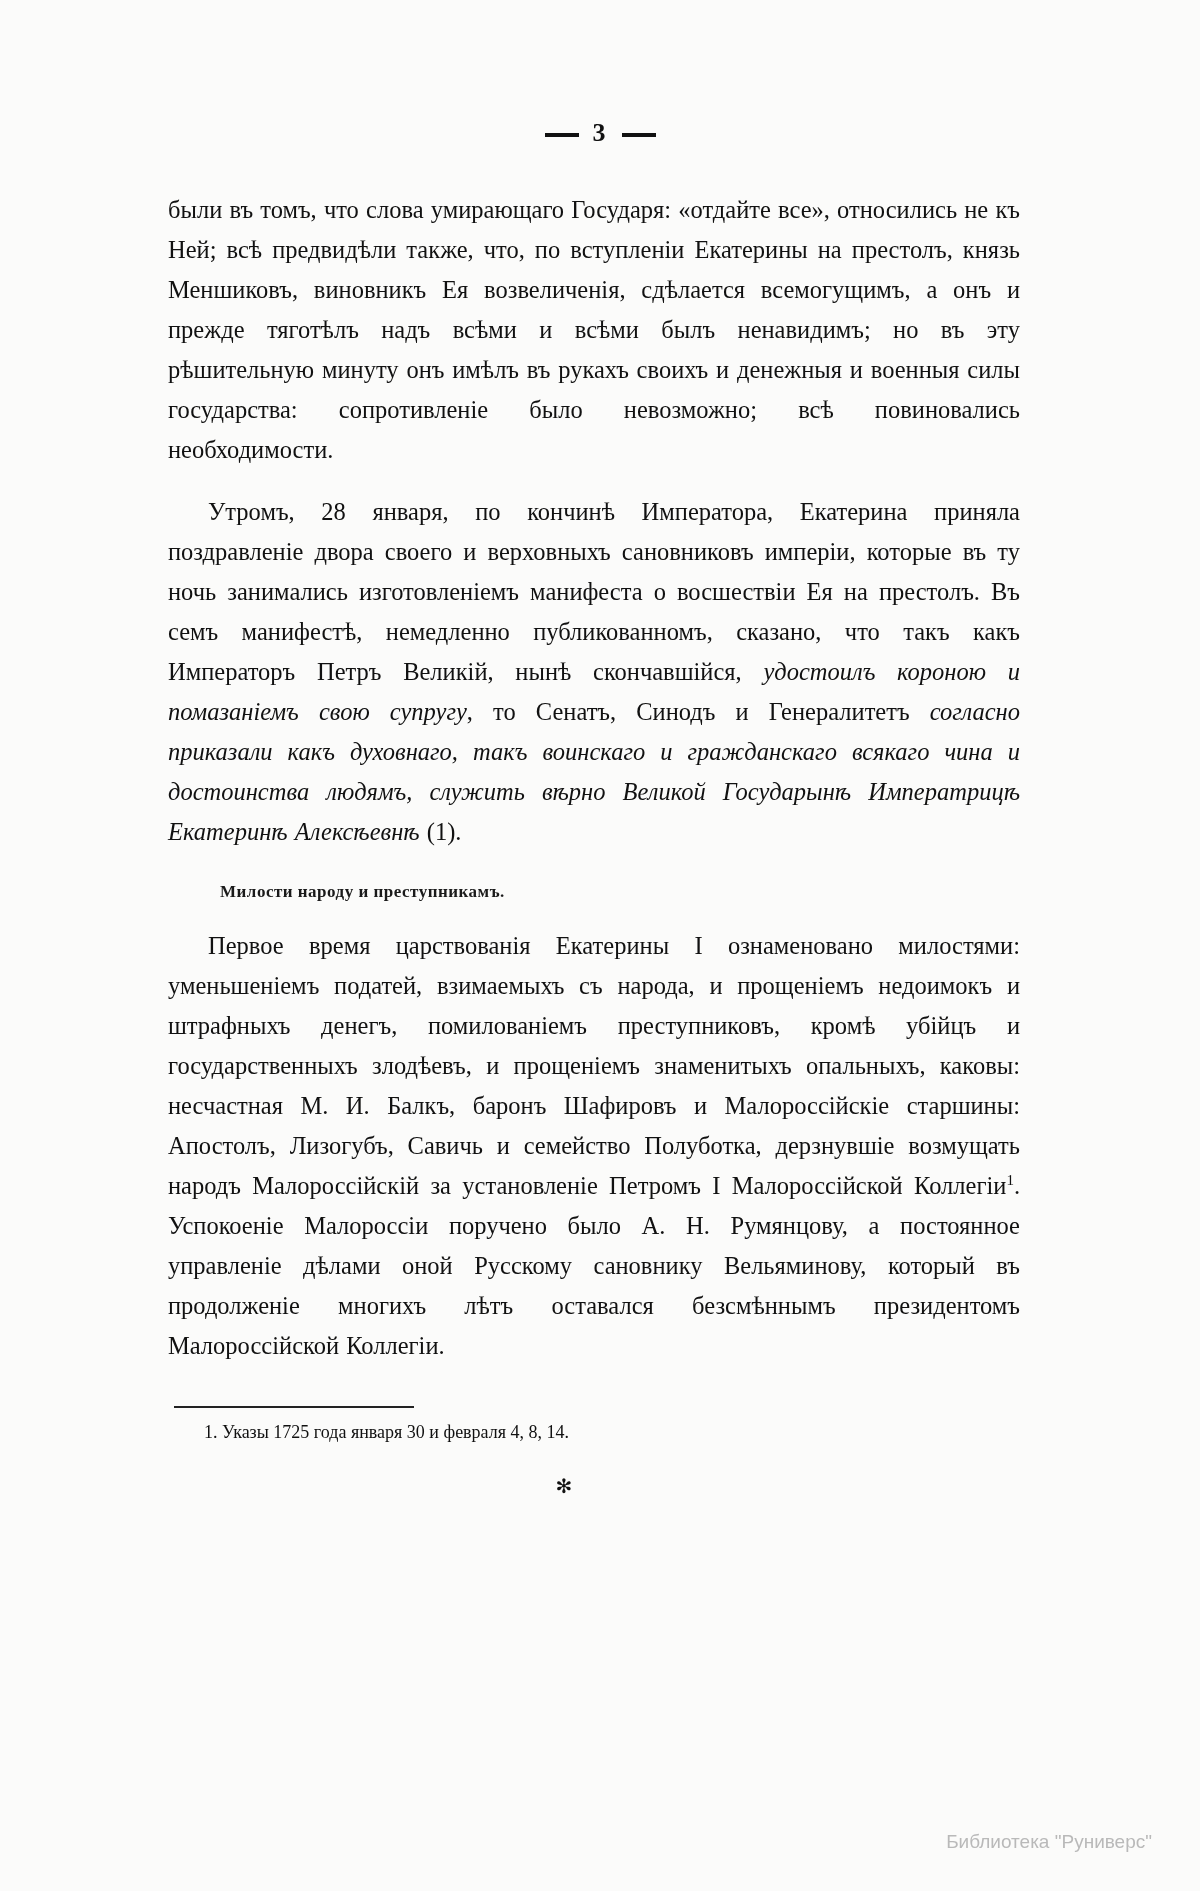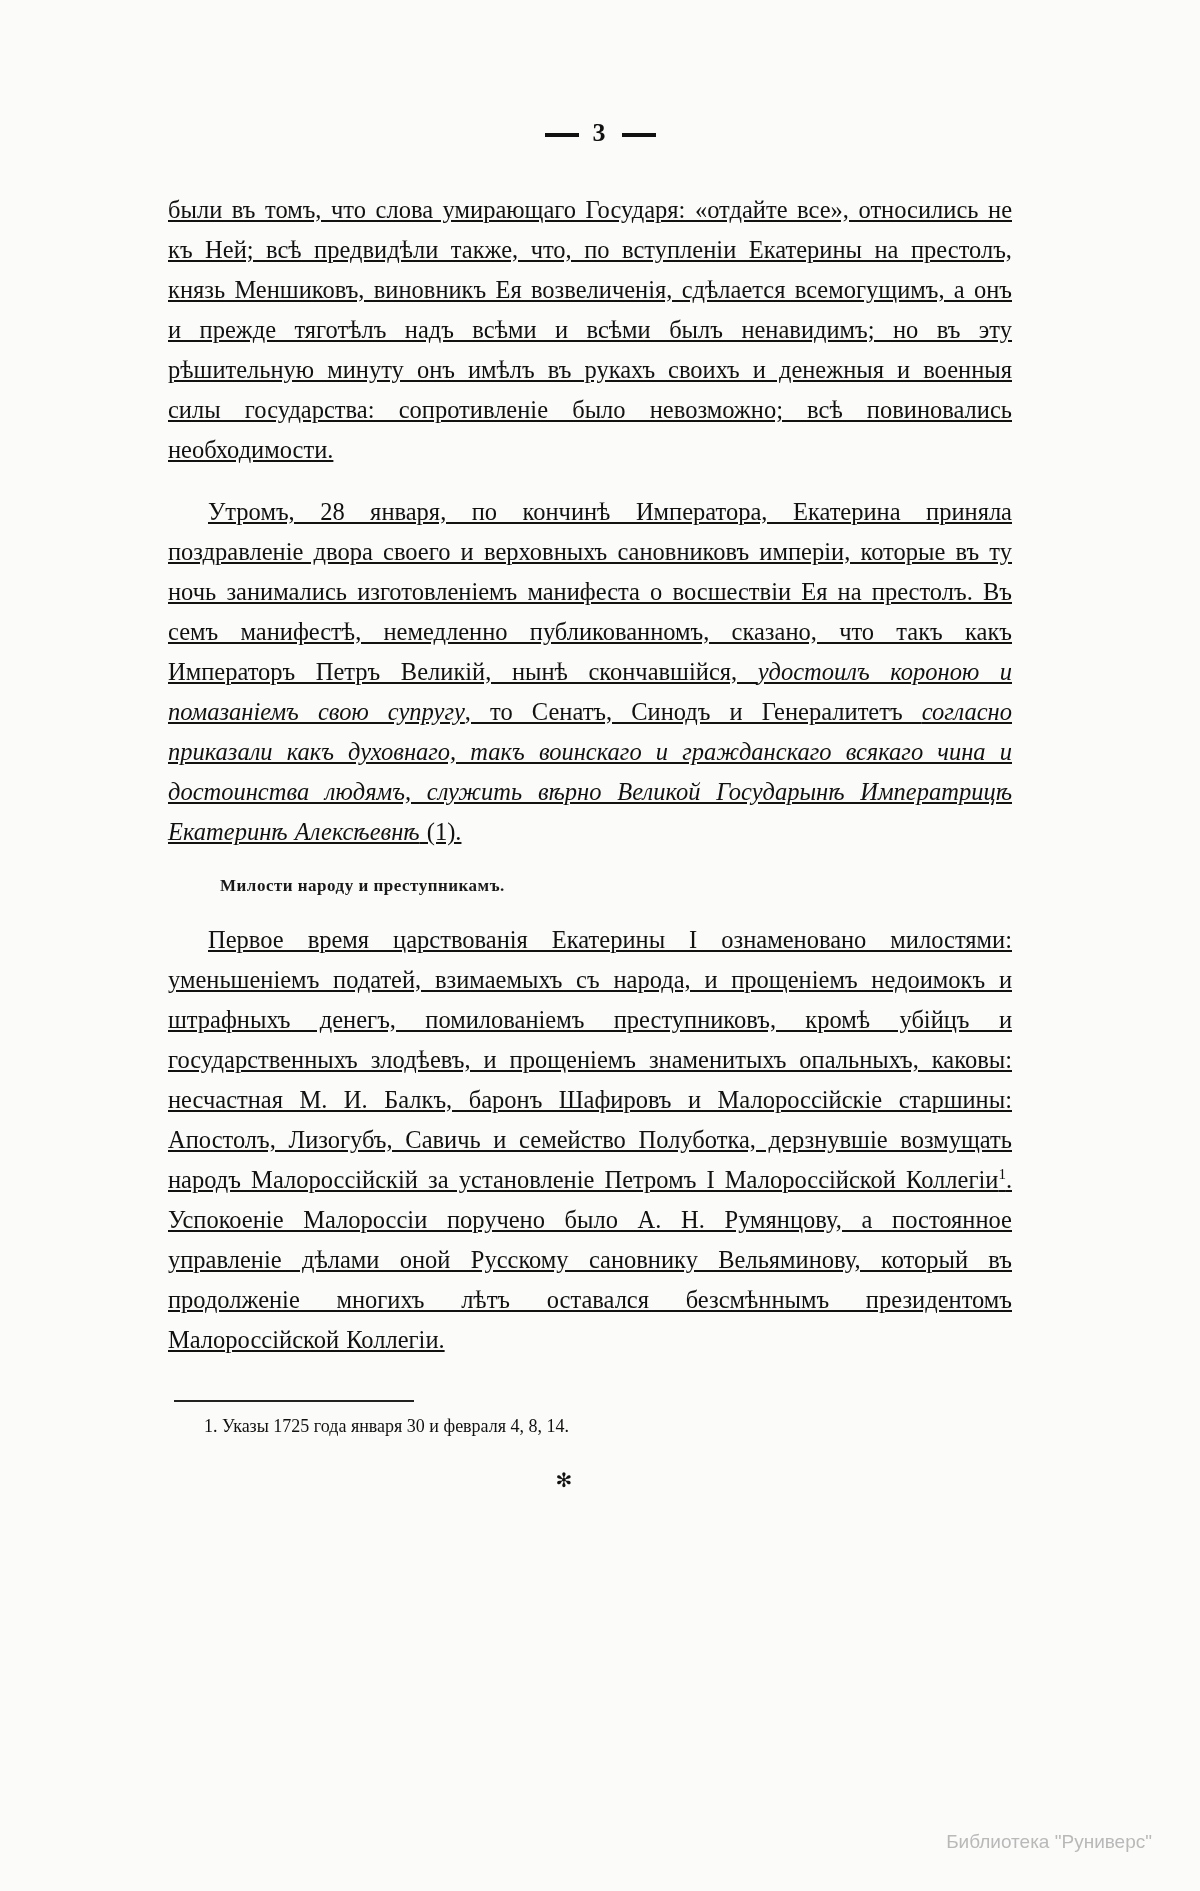--- a/index.html
+++ b/index.html
@@ -47,38 +47,37 @@
     vertical-align: middle;
     margin: 0 14px;
   }
   .content {
     position: absolute;
     left: 168px;
     top: 190px;
     width: 852px;
   }
   p.para {
-    margin: 0 8px 0 0;
+    margin: 0 0 0 0;
     font-size: 24.5px;
     line-height: 40px;
     text-align: justify;
     text-justify: inter-word;
     color: #111;
     word-spacing: 1px;
-    text-decoration: underline;
   }
   p.para.indent {
     text-indent: 40px;
   }
   .gap-1 { height: 22px; }
   .ital {
     font-style: italic;
   }
   .section-head {
-    margin-top: 24px;
+    margin-top: 30px;
     margin-bottom: 24px;
     font-size: 17px;
     font-weight: bold;
     letter-spacing: 0.5px;
     color: #1a1a1a;
     padding-left: 52px;
   }
   .rule {
     margin-top: 40px;
     margin-left: 6px;

